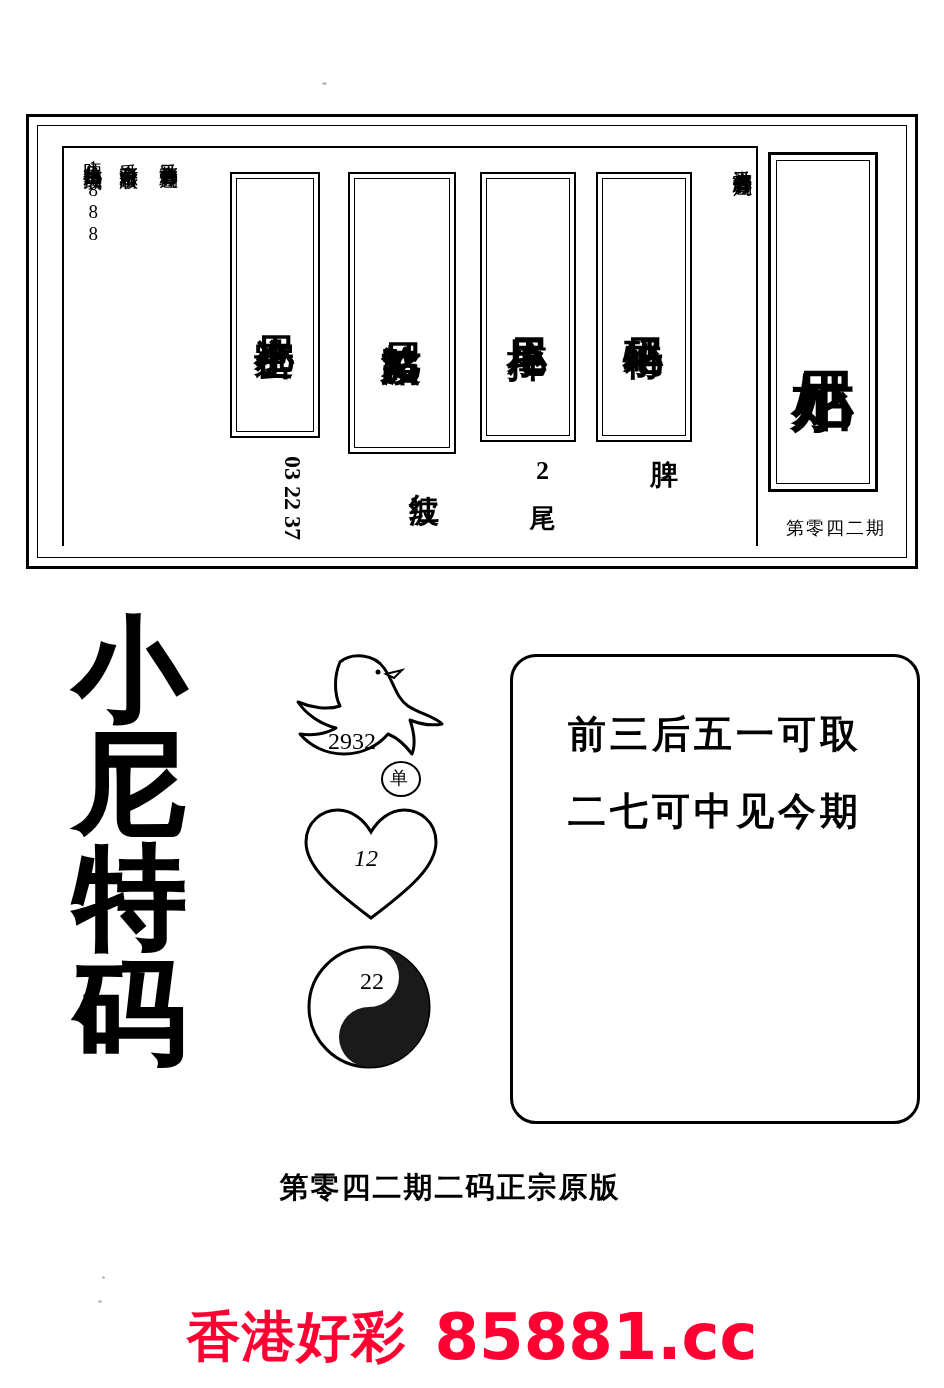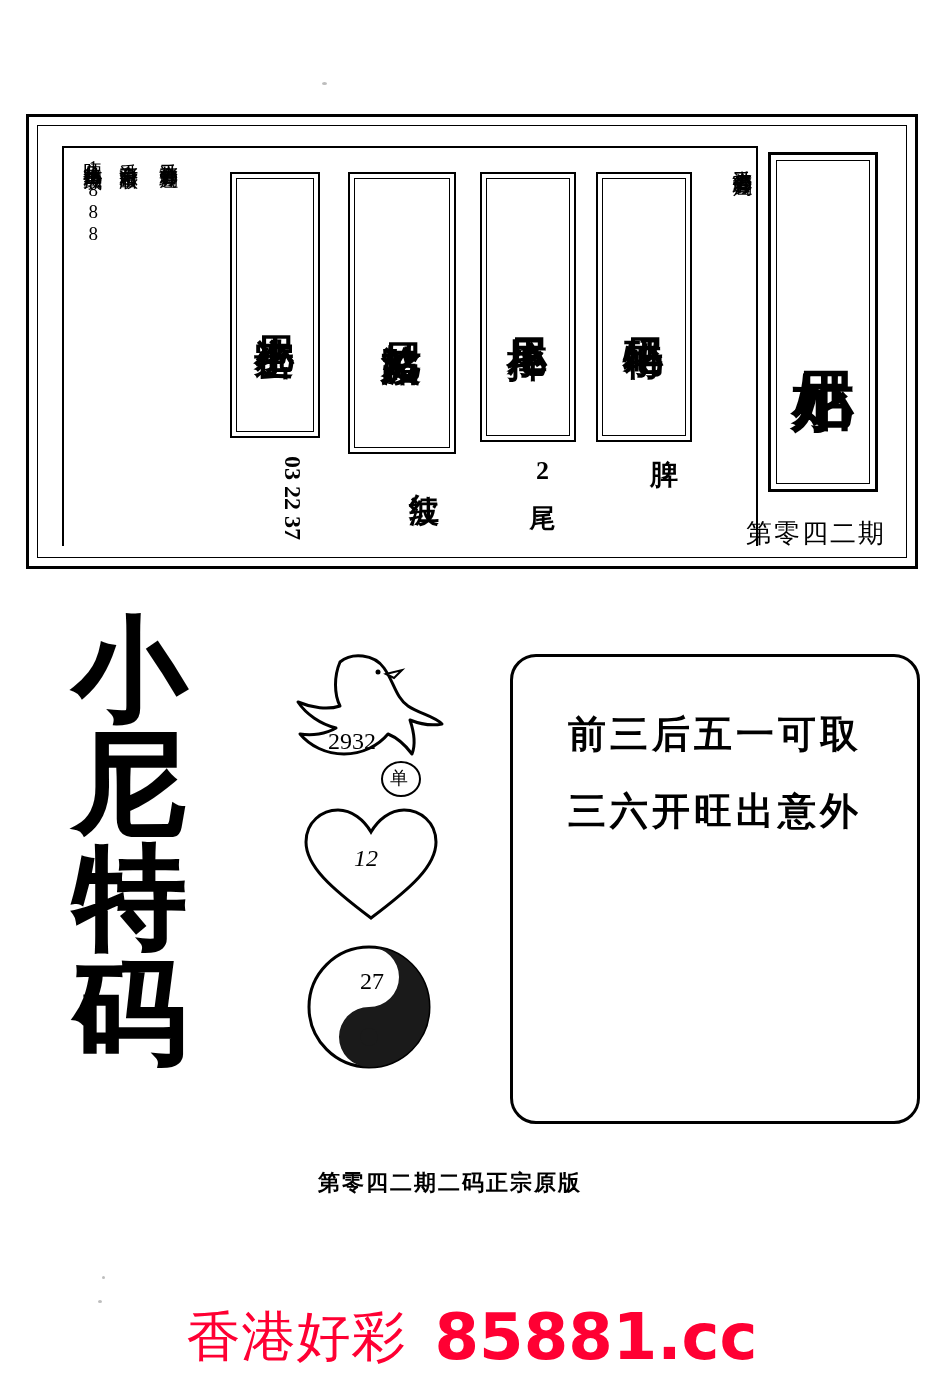--- a/index.html
+++ b/index.html
@@ -79,21 +79,21 @@
     position: absolute;
     right: 152px;
     top: 28px;
     font-size: 20px;
     line-height: 1.1;
   }
   .issue-label {
     position: absolute;
     right: 20px;
     top: 390px;
-    font-size: 26px;
+    font-size: 18px;
     letter-spacing: 2px;
   }
 
   
   .bracket-frame {
     position: absolute;
     left: 24px;
     top: 20px;
     width: 696px;
     height: 400px;
@@ -197,39 +197,39 @@
     letter-spacing: 4px;
     margin: 26px 0;
   }
 
   .caption {
     position: absolute;
     left: 0;
     top: 1168px;
     width: 900px;
     text-align: center;
-    font-size: 22px;
+    font-size: 29px;
     font-weight: bold;
     letter-spacing: 2px;
   }
 
   
   .footer {
     position: absolute;
     left: 0;
     top: 1300px;
     width: 944px;
     display: flex;
     align-items: center;
     justify-content: center;
     gap: 28px;
   }
   .footer-brand {
     font-size: 54px;
-    font-weight: normal;
+    font-weight: bold;
     color: #ff0033;
     font-family: "DejaVu Sans", "Liberation Sans", sans-serif;
     letter-spacing: 1px;
   }
   .footer-domain {
     font-size: 64px;
     font-weight: bold;
     color: #ff0033;
     font-family: "DejaVu Sans", "Liberation Sans", sans-serif;
   }
@@ -319,26 +319,26 @@
              C124 10 140 22 140 42 C140 66 115 88 75 118 Z" fill="#ffffff" stroke="#000" stroke-width="3"></path>
   </svg>
   <div class="sym-num" style="left:72px;top:195px;font-style:italic;">12</div>
 
   <svg width="130" height="130" viewBox="0 0 130 130" style="position:absolute;left:22px;top:292px;">
     <circle cx="65" cy="65" r="60" fill="#ffffff" stroke="#000" stroke-width="3"></circle>
     <path d="M65 5 A60 60 0 0 1 65 125 A30 30 0 0 1 65 65 A30 30 0 0 0 65 5 Z" fill="#1a1a1a"></path>
     <circle cx="65" cy="35" r="9" fill="#ffffff"></circle>
     <circle cx="65" cy="95" r="9" fill="#1a1a1a"></circle>
   </svg>
-  <div class="sym-num" style="left:78px;top:318px;">27</div>
+  <div class="sym-num" style="left:78px;top:318px;">22</div>
 </div>
 
 <div class="sayings">
   <div class="saying-line">前三后五一可取</div>
-  <div class="saying-line">三六开旺出意外</div>
+  <div class="saying-line">二七可中见今期</div>
 </div>
 
 <div class="caption">第零四二期二码正宗原版</div>
 
 <div class="footer">
   <div class="footer-brand">香港好彩</div>
   <div class="footer-domain">85881.cc</div>
 </div>
 
 </body></html>

